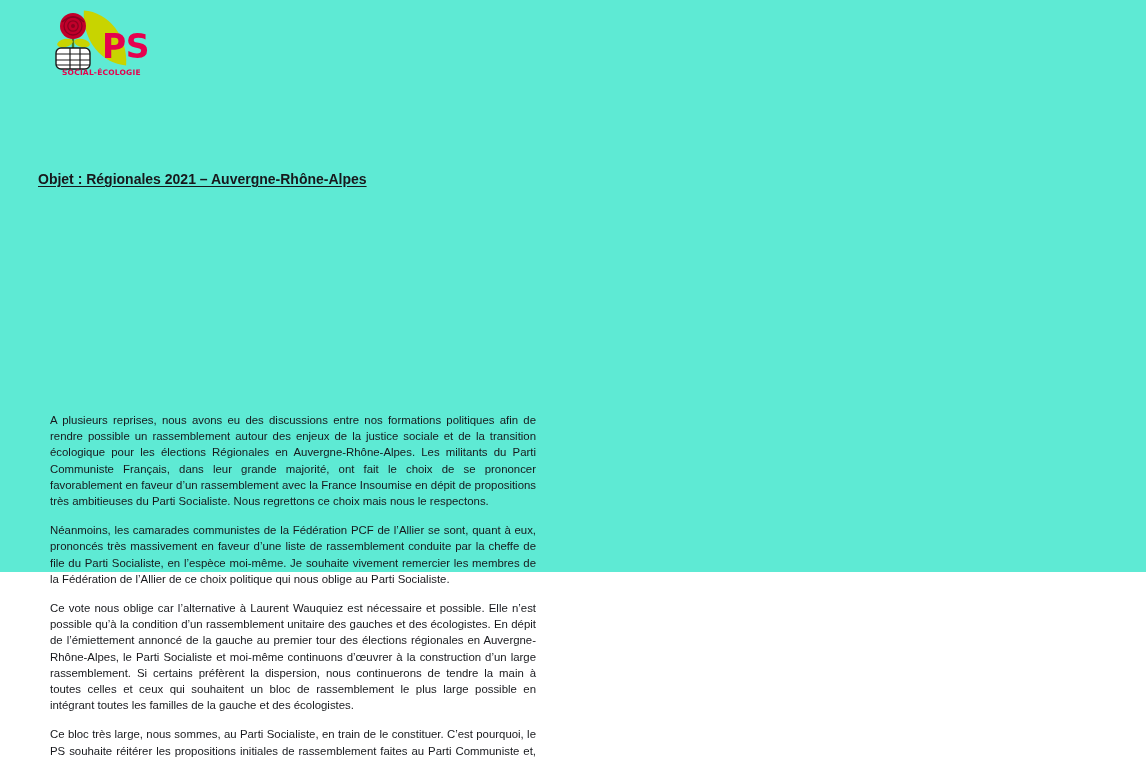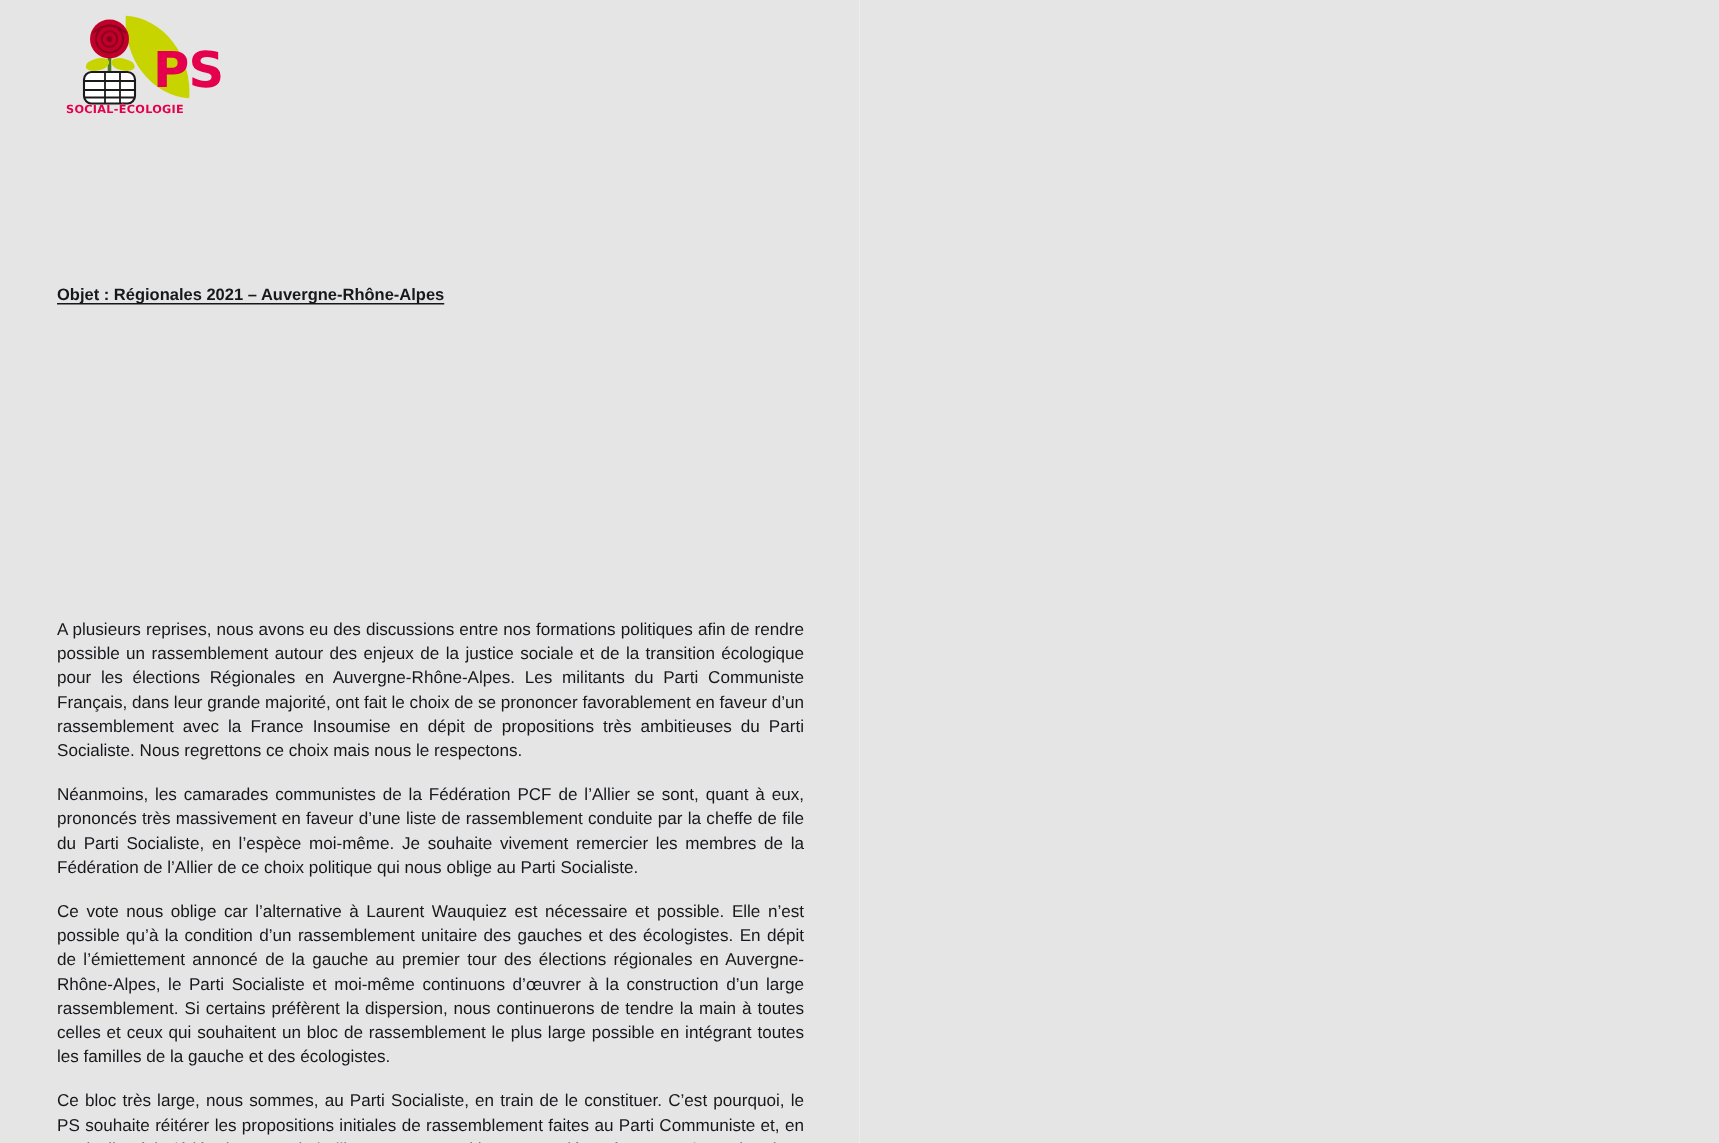--- a/index.html
+++ b/index.html
@@ -16,22 +16,22 @@
   }
   .doc-viewport {
     position: relative;
     width: 1146px;
     height: 762px;
     background: #ffffff;
   }
   .page {
     position: absolute;
     top: 0;
-    background: #e5e5e5;
-    height: 762px;
+    background: #5eead4;
+    height: 572px;
     text-decoration: underline;
   }
   .page-left  { left: 0px;   width: 573px; }
   .page-right { left: 573px; width: 573px; }
 
   
   .logo-block {
     position: absolute;
     left: 40px;
     top: 10px;
@@ -54,21 +54,21 @@
     top: 20px;
     font-family: "DejaVu Sans", sans-serif;
     font-size: 33px;
     font-weight: bold;
     letter-spacing: -0.5px;
     color: #e5004e;
     line-height: 1;
   }
   .logo-tagline {
     position: absolute;
-    left: 4px;
+    left: 22px;
     top: 58px;
     font-family: "DejaVu Sans", sans-serif;
     font-size: 7.5px;
     font-weight: bold;
     letter-spacing: 0.2px;
     color: #e5004e;
     white-space: nowrap;
   }
   .logo-art {
     position: absolute;
@@ -80,41 +80,40 @@
 
   
   .col-text {
     position: absolute;
     font-size: 11.4px;
     line-height: 16.2px;
     color: #17181c;
   }
   .left-col  { left: 38px;  width: 498px; }
 
-  .p-just { text-align: justify; text-justify: inter-word; margin: 0 0 13px 0; }
+  .p-just { text-align: justify; text-justify: inter-word; margin: 0 0 13px 12px; }
 
   .date-line {
     position: absolute;
     left: 38px;
     top: 124px;
     width: 498px;
     text-align: center;
     font-size: 11.4px;
     color: #17181c;
   }
   .subject-line {
     position: absolute;
     left: 38px;
     top: 171px;
-    font-size: 11px;
+    font-size: 14px;
     font-weight: bold;
     color: #17181c;
     text-decoration: underline;
     text-underline-offset: 2px;
-    margin-top: 20px;
   }
   .addressee {
     position: absolute;
     left: 38px;
     top: 340px;
     width: 498px;
     font-size: 11.4px;
     color: #17181c;
   }
   .addressee p { margin: 0 0 16px 0; }

